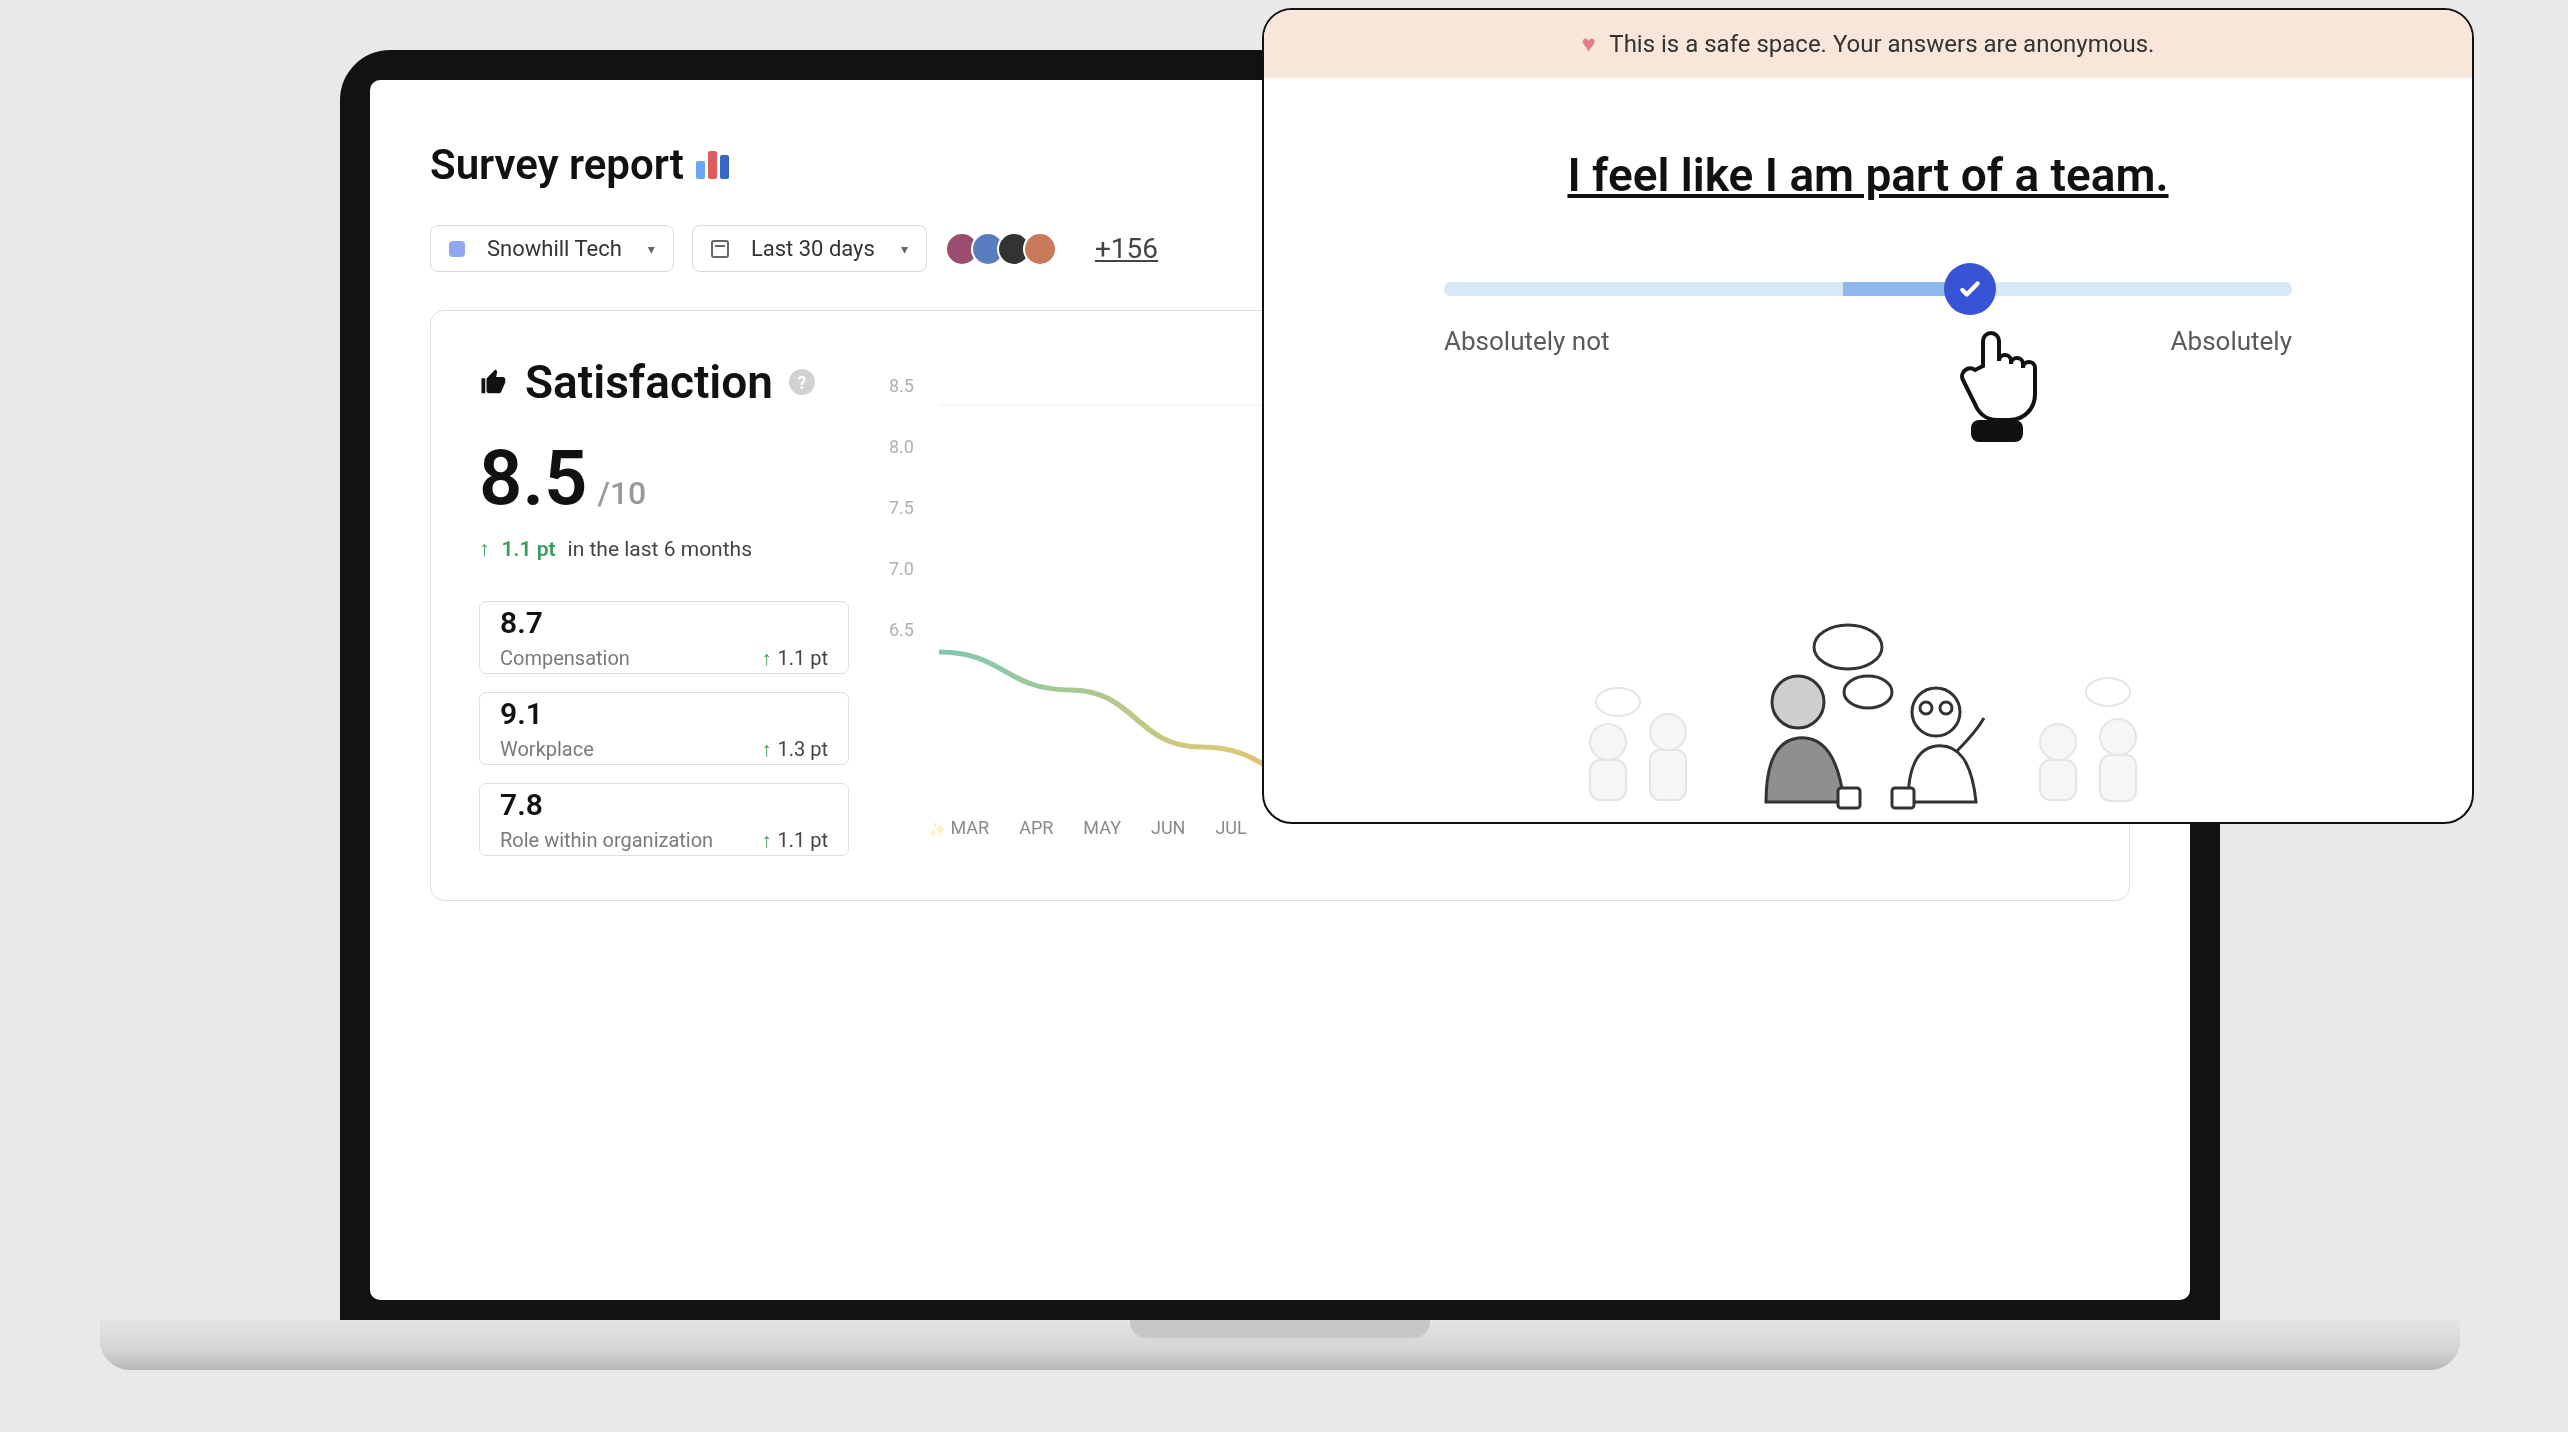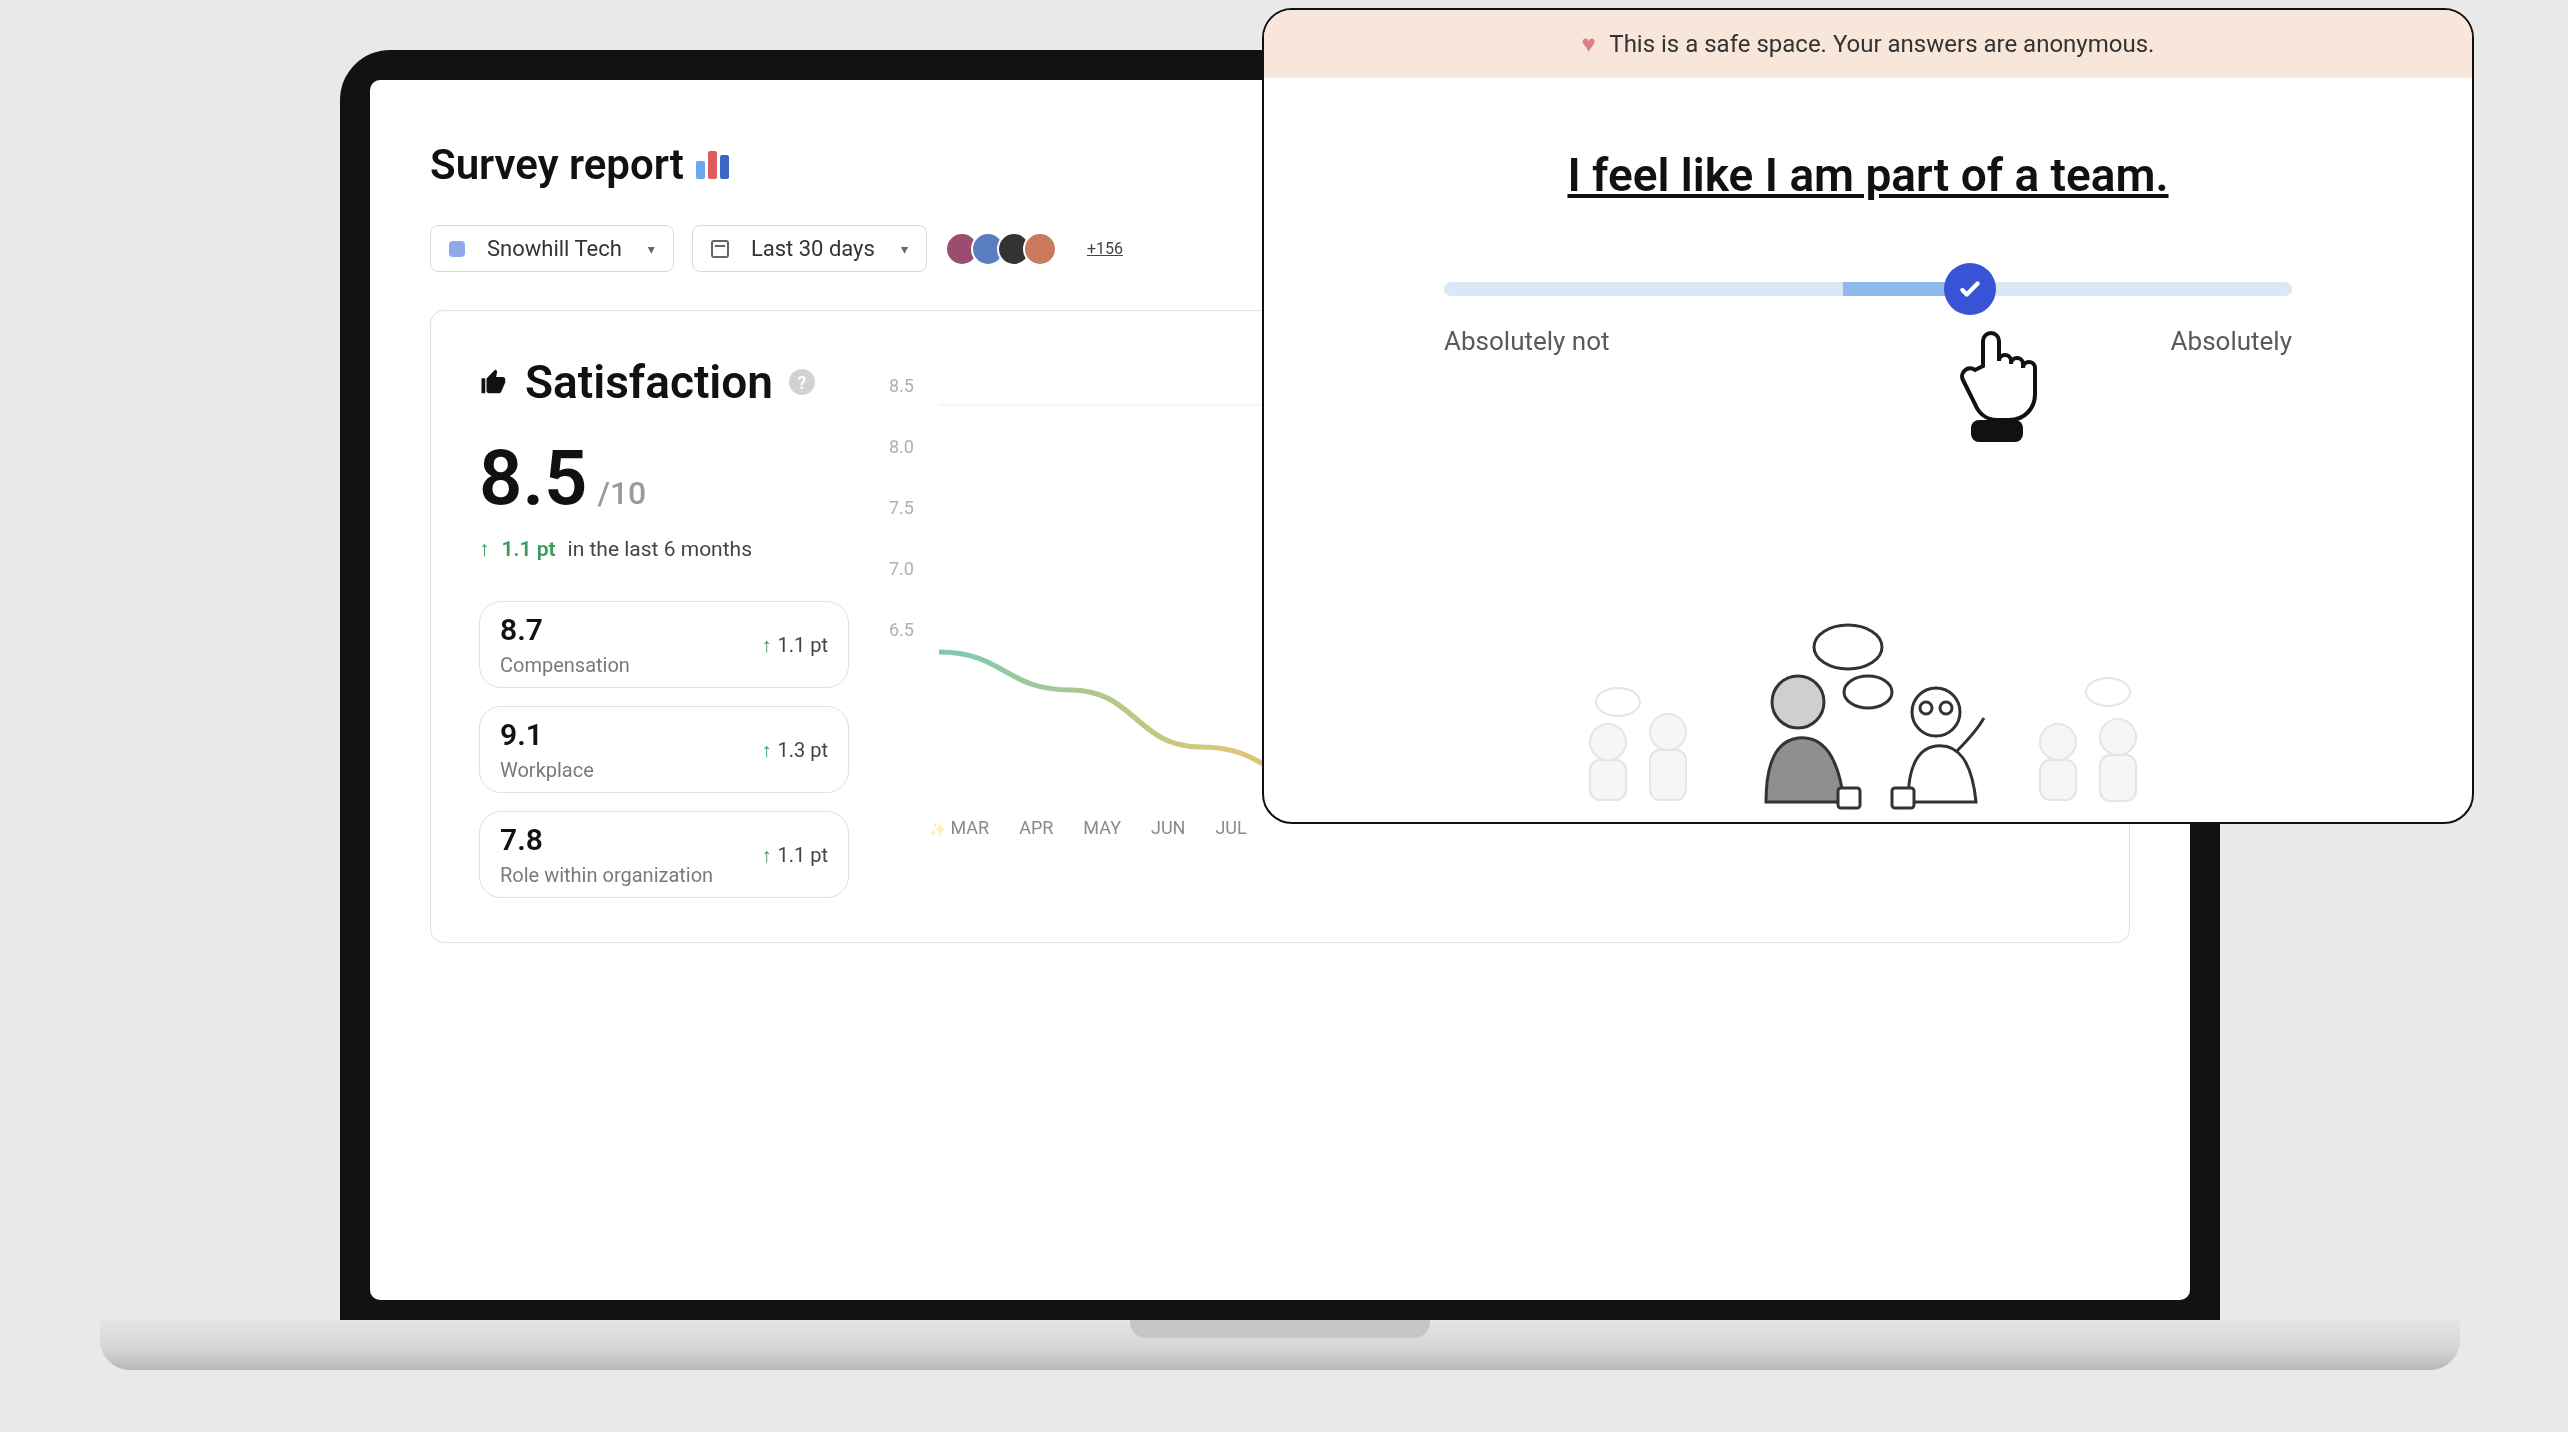--- a/index.html
+++ b/index.html
@@ -79,21 +79,21 @@
 .pill .sq { width: 16px; height: 16px; border-radius: 4px; background:#8fa8ee; display:inline-block;}
 .cal-icon { width:18px; height:18px; display:inline-block; position:relative; border:2px solid #666; border-radius:3px;}
 .cal-icon::before { content:""; position:absolute; left:2px; right:2px; top:3px; height:2px; background:#666;}
 .chev { font-size: 14px; color:#666; margin-left:4px;}
 .avatars { display: flex; align-items:center; }
 .avatar { width:34px; height:34px; border-radius:50%; border:2px solid #fff; margin-left:-8px; display:flex; align-items:center; justify-content:center; font-size:14px; color:#fff;}
 .avatar:nth-child(1){ background:#9a4d6e; margin-left:0;}
 .avatar:nth-child(2){ background:#5a7dc0;}
 .avatar:nth-child(3){ background:#333;}
 .avatar:nth-child(4){ background:#c97a5b;}
-.more-count { font-size:16px; color:#444; margin-left:12px;text-decoration:underline;}
+.more-count { font-size:28px; color:#444; margin-left:20px;text-decoration:underline;}
 
 
 .card {
   margin-top: 38px;
   border: 1px solid #e0e0e3;
   border-radius: 14px;
   padding: 44px 48px;
   display: flex;
   gap: 40px;
 }
@@ -105,25 +105,25 @@
 .score { margin-top: 24px; display:flex; align-items:baseline; gap:10px;}
 .score-val { font-size: 76px; font-weight:600; color:#111;}
 .score-max { font-size: 32px; color:#9a9a9e; font-weight:500;}
 .delta-row { margin-top:14px; font-size:21px; color:#444; display:flex; align-items:center; gap:12px;}
 .up { color:#3a9b5c; font-weight:600;}
 .arrow-up { color:#3a9b5c; }
 
 .metrics { margin-top: 40px; display:flex; flex-direction:column; gap:18px;}
 .metric {
   border:1px solid #e0e0e3;
-  border-radius:22px;
-  padding:10px 20px;
+  border-radius:7px;
+  padding:3px 20px;
   display:flex;
   justify-content:space-between;
-  align-items:center;
+  align-items:flex-end;
 }
 .metric-left { display:flex; flex-direction:column; gap:6px;}
 .metric-val { font-size:30px; font-weight:600; color:#111;}
 .metric-label { font-size:20px; color:#7a7a7e;}
 .metric-delta { font-size:20px; color:#444; display:flex; align-items:center; gap:6px;}
 
 
 .chart-wrap { flex:1; position:relative; padding-top:30px;}
 .y-ticks { position:absolute; left:0; top:20px; display:flex; flex-direction:column; gap:40px; font-size:18px; color:#b0b0b4;}
 .chart-svg { width:100%; height:420px; margin-left:50px;}

